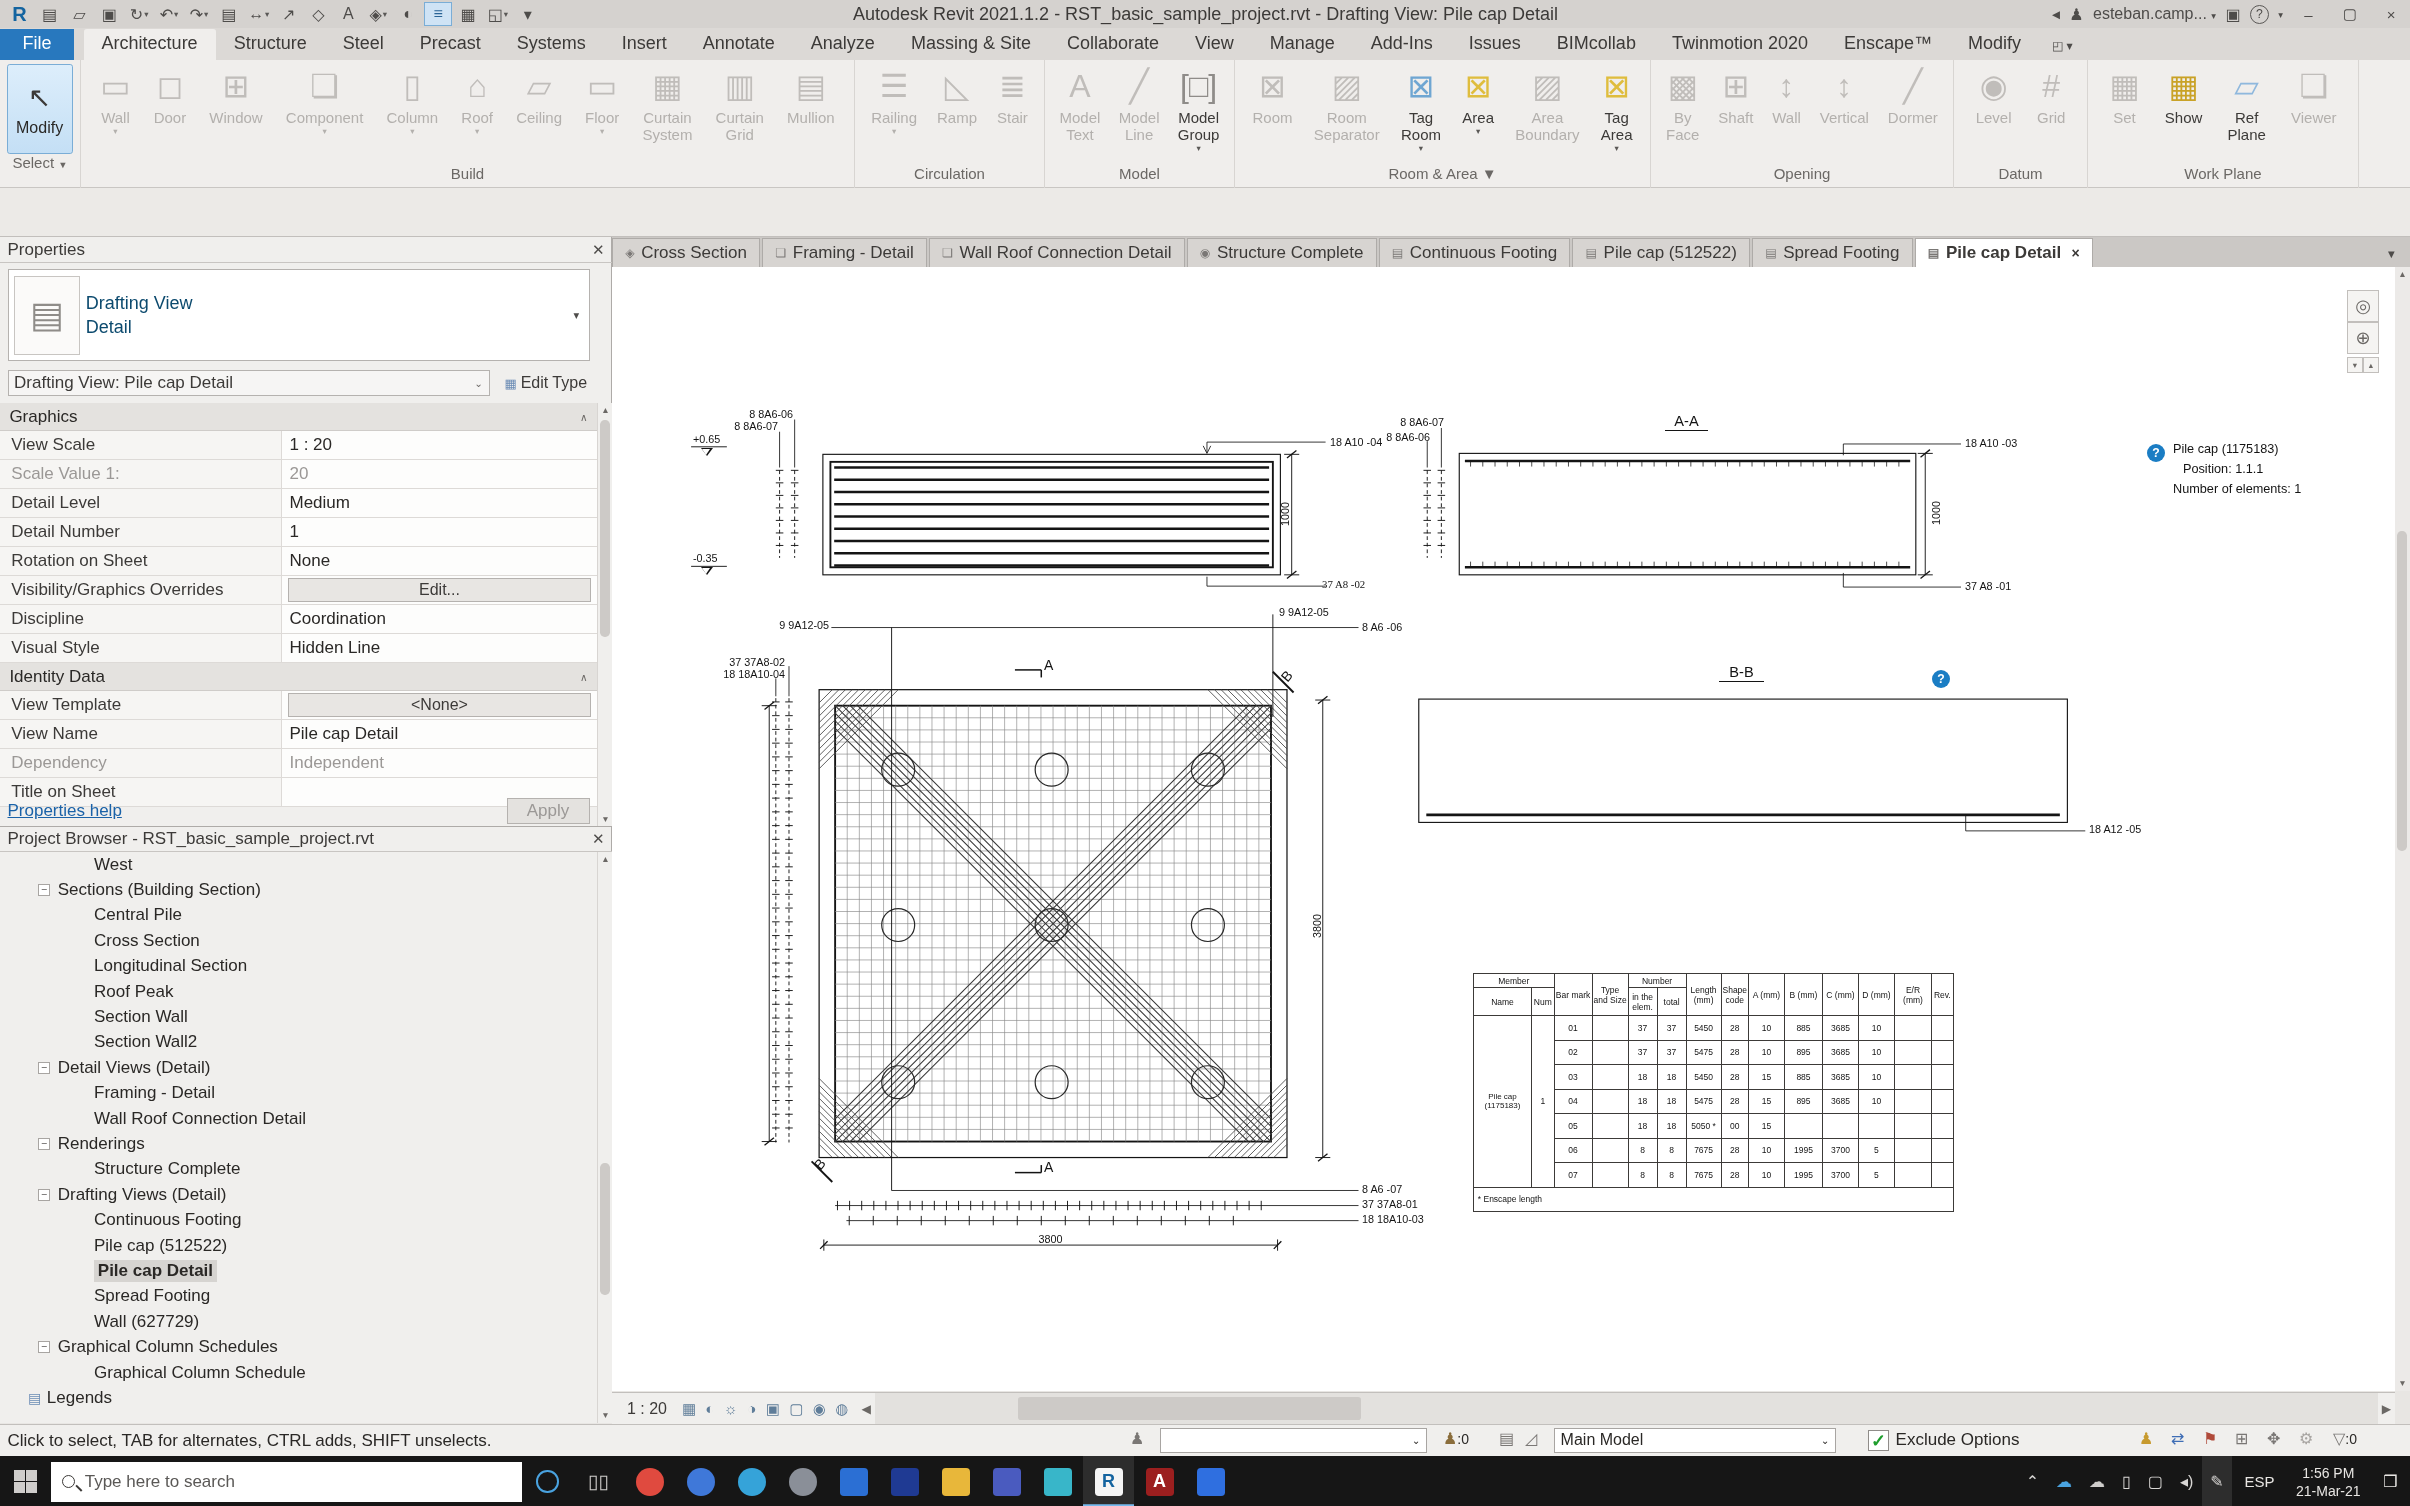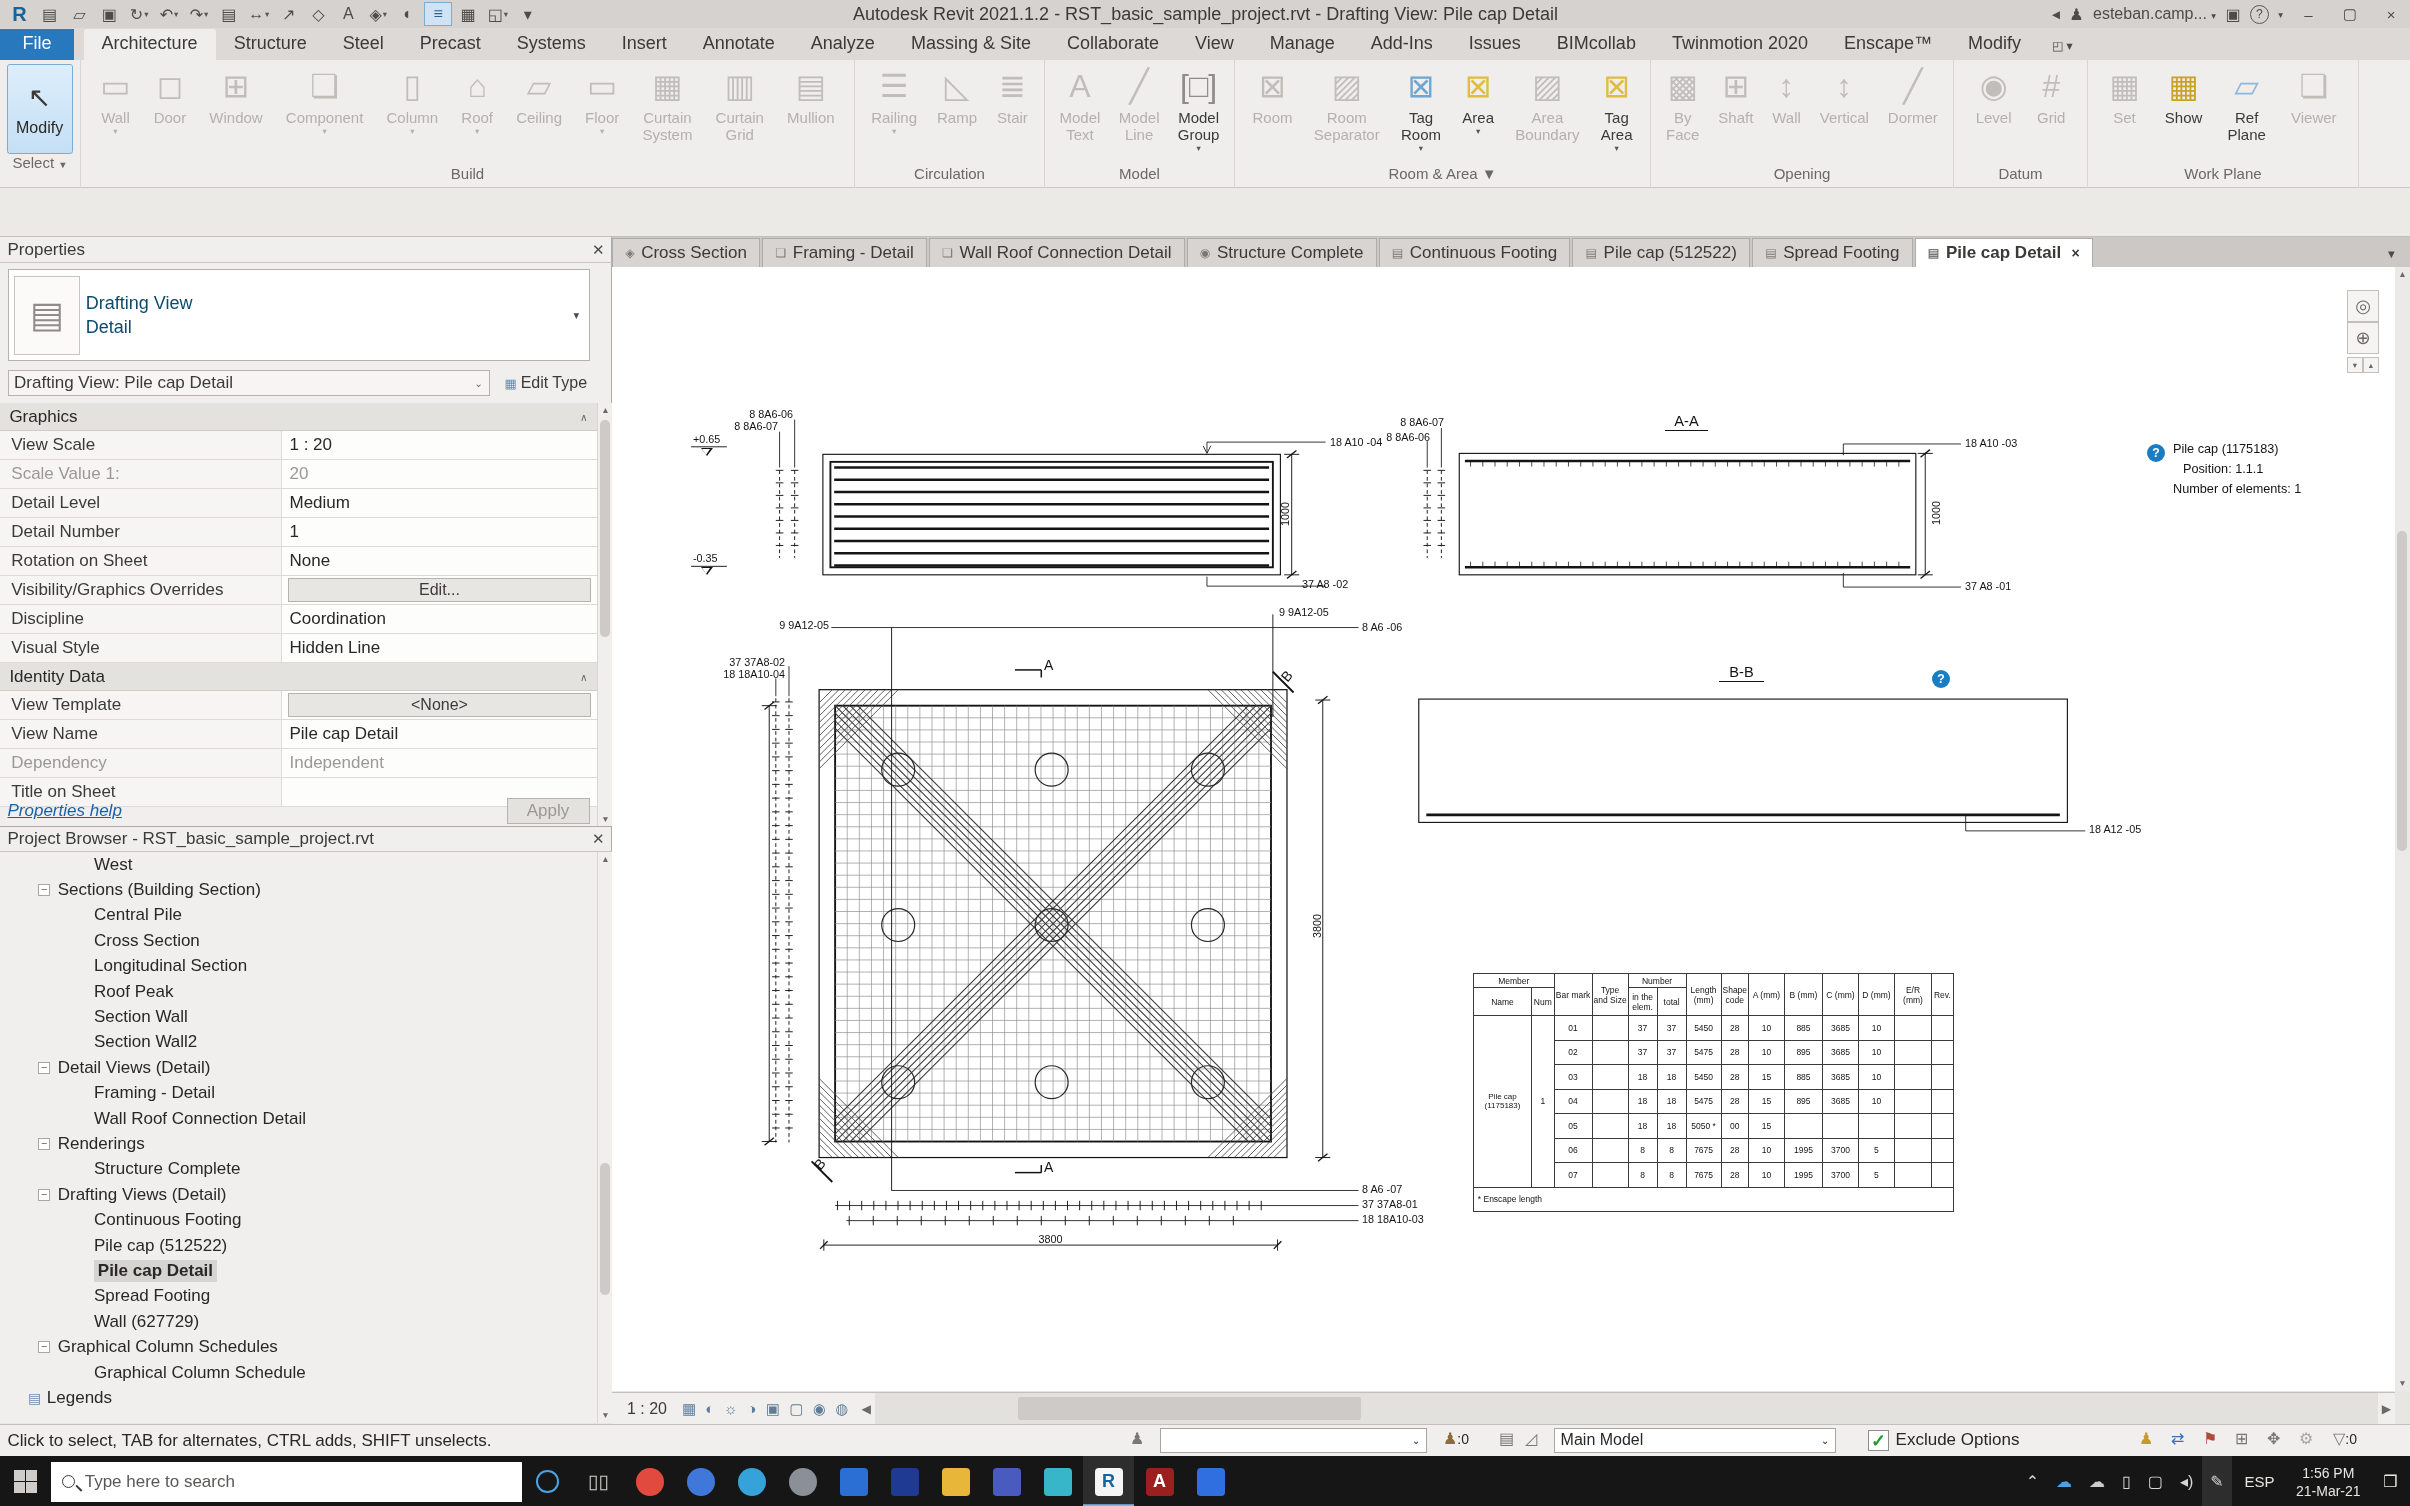--- a/index.html
+++ b/index.html
@@ -57,21 +57,21 @@
   #proprows { left:0px; top:166px; width:597px; }
   .phead { height:28px; background:#e4e2df; border-bottom:0.9px solid #cfccc9; display:flex; align-items:center; padding:0 9.4px; font-size:17px; color:#2a2826; justify-content:space-between; }
   .phead .pin { font-size:10.4px; color:#6b6865; }
   .prow { height:29px; display:flex; border-bottom:0.9px solid #dddad7; background:#fdfdfc; }
   .plab { width:282px; font-size:17px; color:#3c3a38; display:flex; align-items:center; padding-left:11.3px; border-right:0.9px solid #dddad7; background:#f6f5f3; }
   .pval { flex:1; font-size:17px; color:#2a2826; display:flex; align-items:center; padding-left:7.5px; }
   .muted .plab, .muted .pval { color:#9b9896; }
   .pbtnv { flex:1; display:flex; align-items:center; justify-content:center; }
   .pbtn { width:96%; height:23.5px; background:#e8e6e3; border:0.9px solid #b5b2af; font-size:16px; color:#3c3a38; display:flex; align-items:center; justify-content:center; }
   #prop-foot { left:0; top:559px; width:597px; height:30px; display:flex; align-items:center; justify-content:space-between; padding:0 7.5px; }
-  #prop-help { font-size:17px; color:#1a62a8; text-decoration:underline;font-style:italic; }
+  #prop-help { font-size:17px; color:#1a62a8; text-decoration:underline; }
   #prop-apply { width:83px; height:26px; background:#e4e2df; border:0.9px solid #b5b2af; color:#9b9896; font-size:17px; display:flex; align-items:center; justify-content:center; }
   .vscroll { position:absolute; width:15px; background:#f0efed; border-left:0.9px solid #d8d5d2; }
   .vthumb { position:absolute; left:1.9px; width:10.4px; background:#cdcac7; border-radius:4.7px; }
   .sarrow { position:absolute; left:0; width:15px; height:15px; font-size:8.5px; color:#6b6865; text-align:center; line-height:15px; }
 
   #browser { left:0; top:589px; width:612px; height:597px; }
   #tree { position:absolute; left:0; top:26px; width:593px; }
   .titem { height:25.4px; display:flex; align-items:center; font-size:17px; color:#2a2826; white-space:nowrap; }
   .tbox { width:12.2px; height:12.2px; border:0.9px solid #a8a5a2; background:#fff; font-size:10.4px; line-height:10.4px; text-align:center; color:#5a5856; margin-right:7.5px; flex:none; }
   .titem.sel .tlab { background:#d6d4d1; font-weight:bold; padding:0.9px 3.8px; }
@@ -1144,21 +1144,21 @@
     </svg>
 
   <div class="lbl ra" style="left:181px;top:141px;">8 8A6-06</div>
   <div class="lbl ra" style="left:166px;top:153px;">8 8A6-07</div>
   <div class="lbl" style="left:81px;top:166px;">+0.65</div>
   <div class="tri" style="left:89px;top:181px;"></div>
   <div class="lbl" style="left:81px;top:285px;">-0.35</div>
   <div class="tri" style="left:89px;top:300px;"></div>
   <div class="lbl" style="left:718px;top:169px;">18 A10 -04</div>
   <div class="lbl rot" style="left:651px;top:241px;">1000</div>
-  <div class="lbl" style="left:690px;top:311px;">37 A8 -02</div>
+  <div class="lbl" style="left:710px;top:311px;font-family:Liberation Serif, serif;">37 A8 -02</div>
 
   <div class="dtitle" style="left:1053px;top:146px;width:43px;text-align:center;">A-A</div>
   <div class="lbl ra" style="left:832px;top:149px;">8 8A6-07</div>
   <div class="lbl ra" style="left:818px;top:164px;">8 8A6-06</div>
   <div class="lbl" style="left:1353px;top:170px;">18 A10 -03</div>
   <div class="lbl rot" style="left:1302px;top:240px;">1000</div>
   <div class="lbl" style="left:1353px;top:313px;">37 A8 -01</div>
 
   <div class="lbl ra" style="left:217px;top:352px;">9 9A12-05</div>
   <div class="lbl" style="left:667px;top:339px;">9 9A12-05</div>

